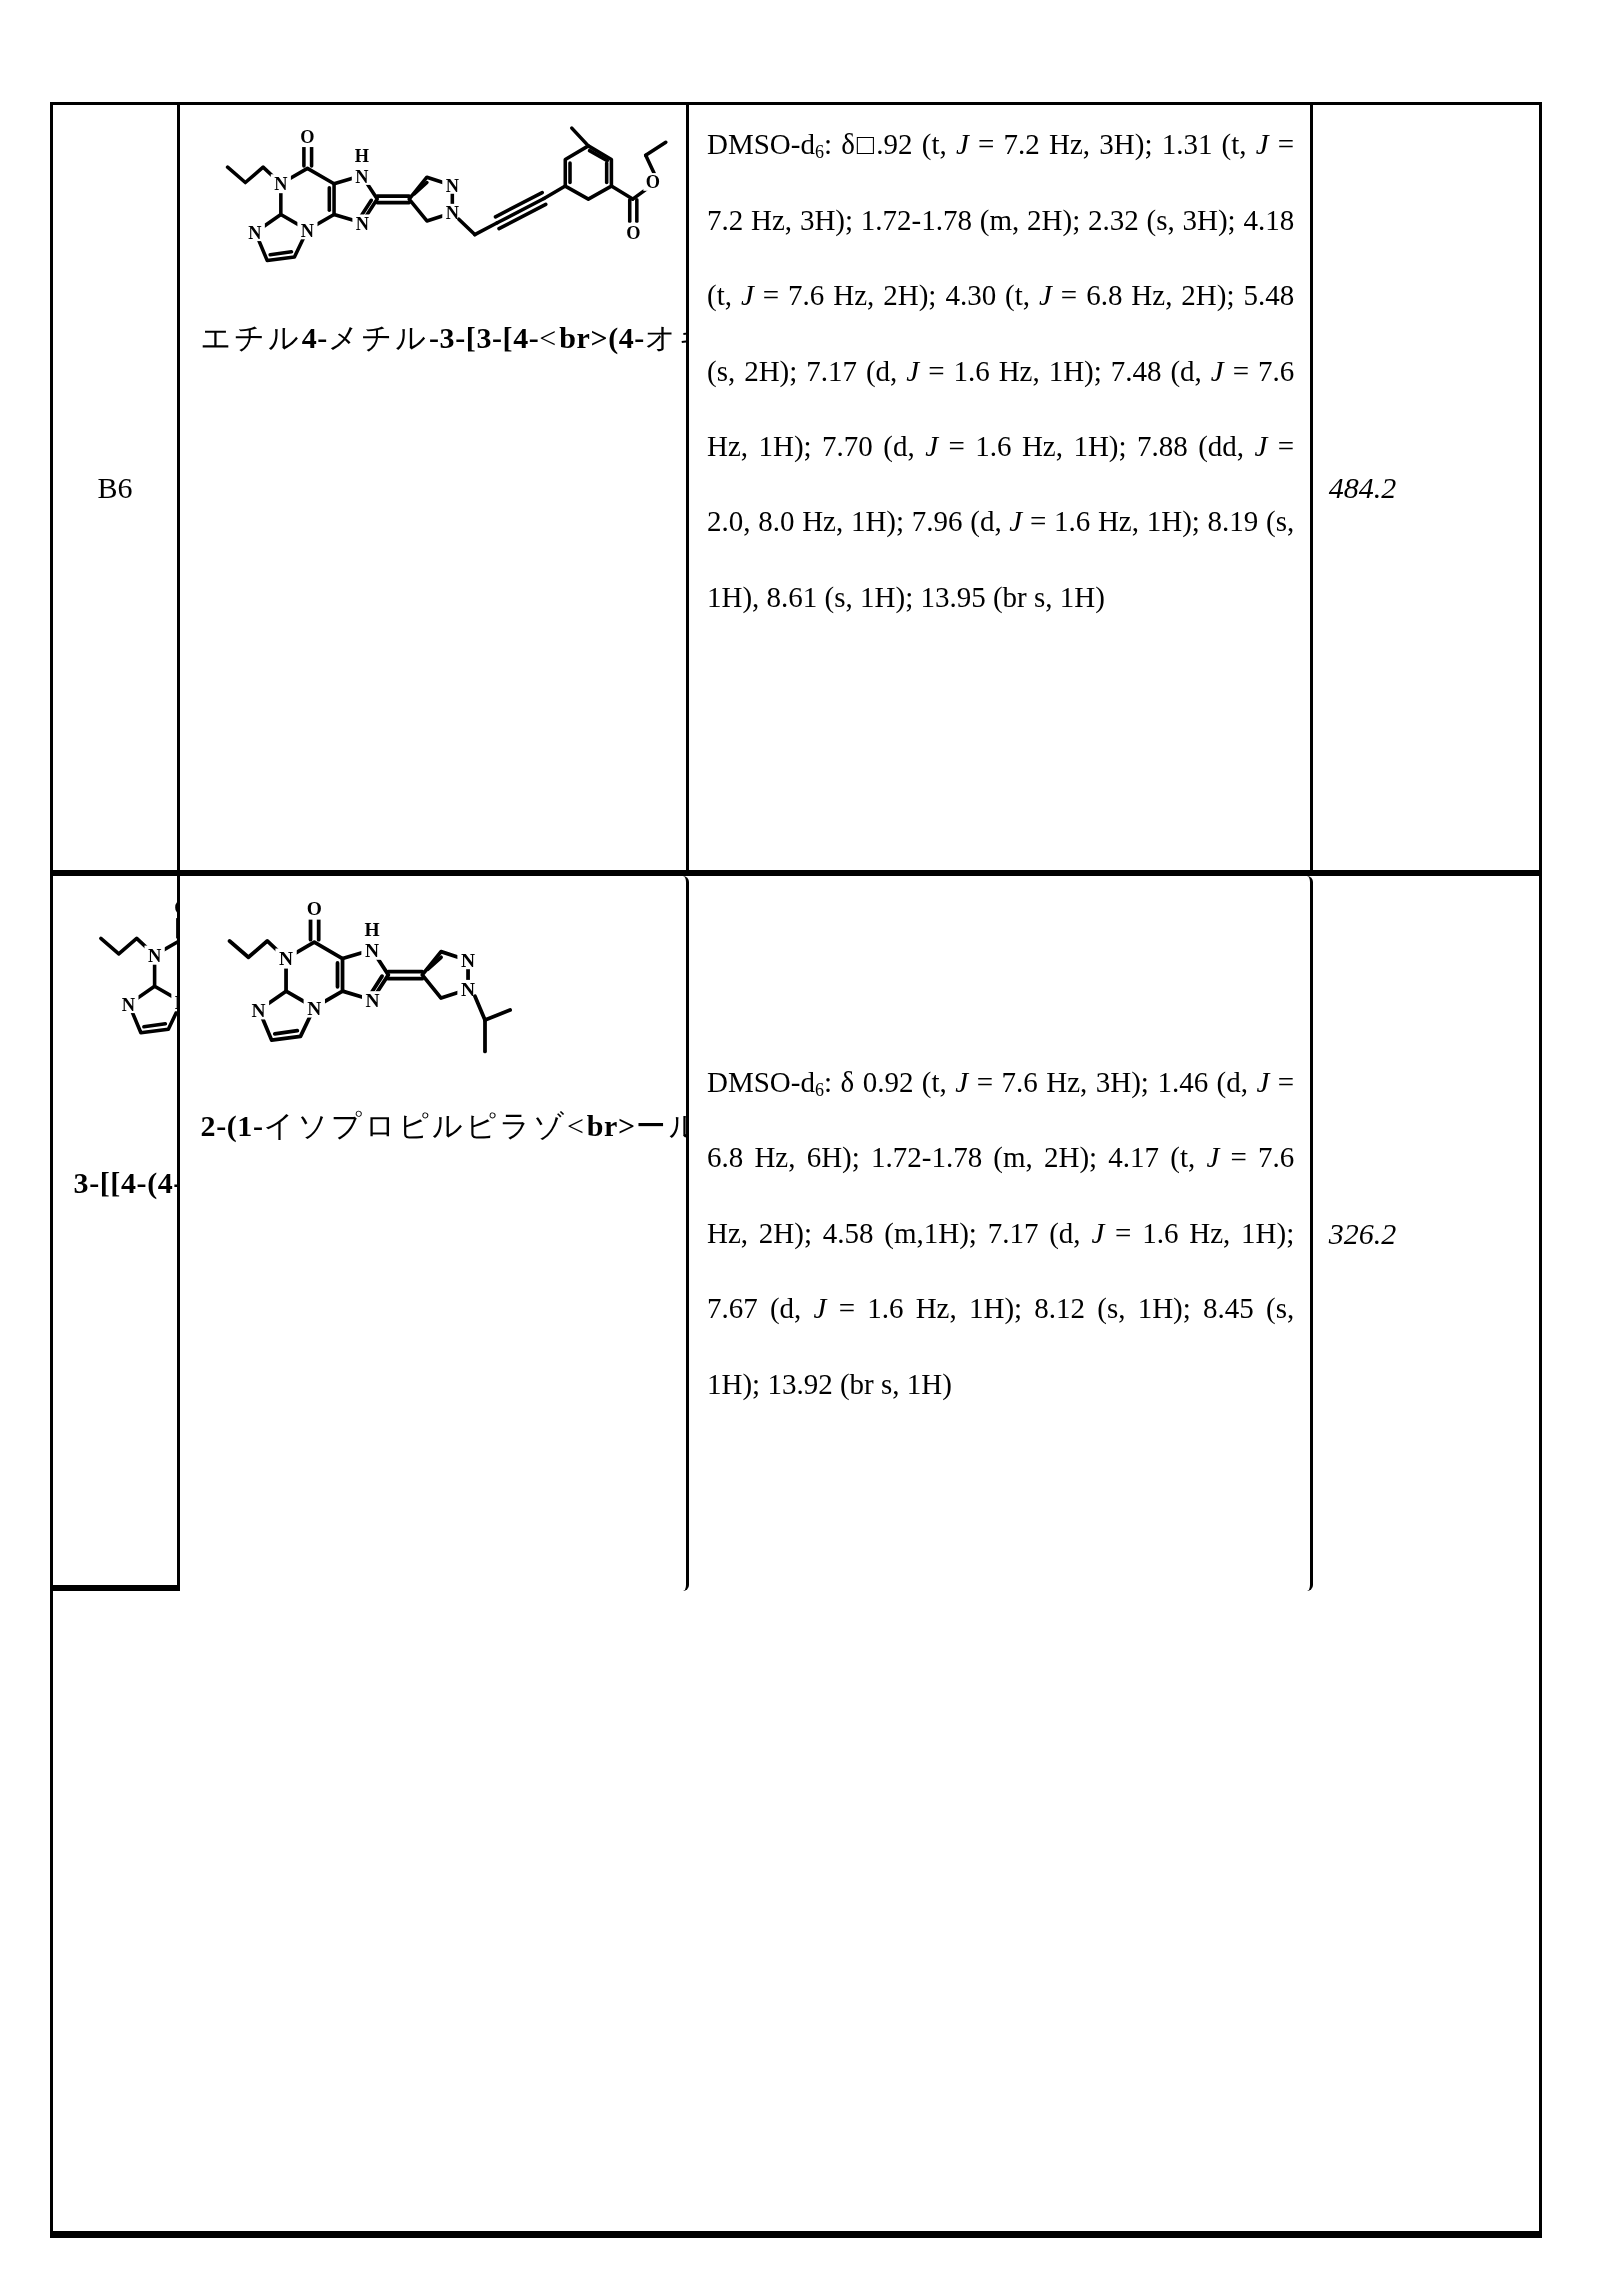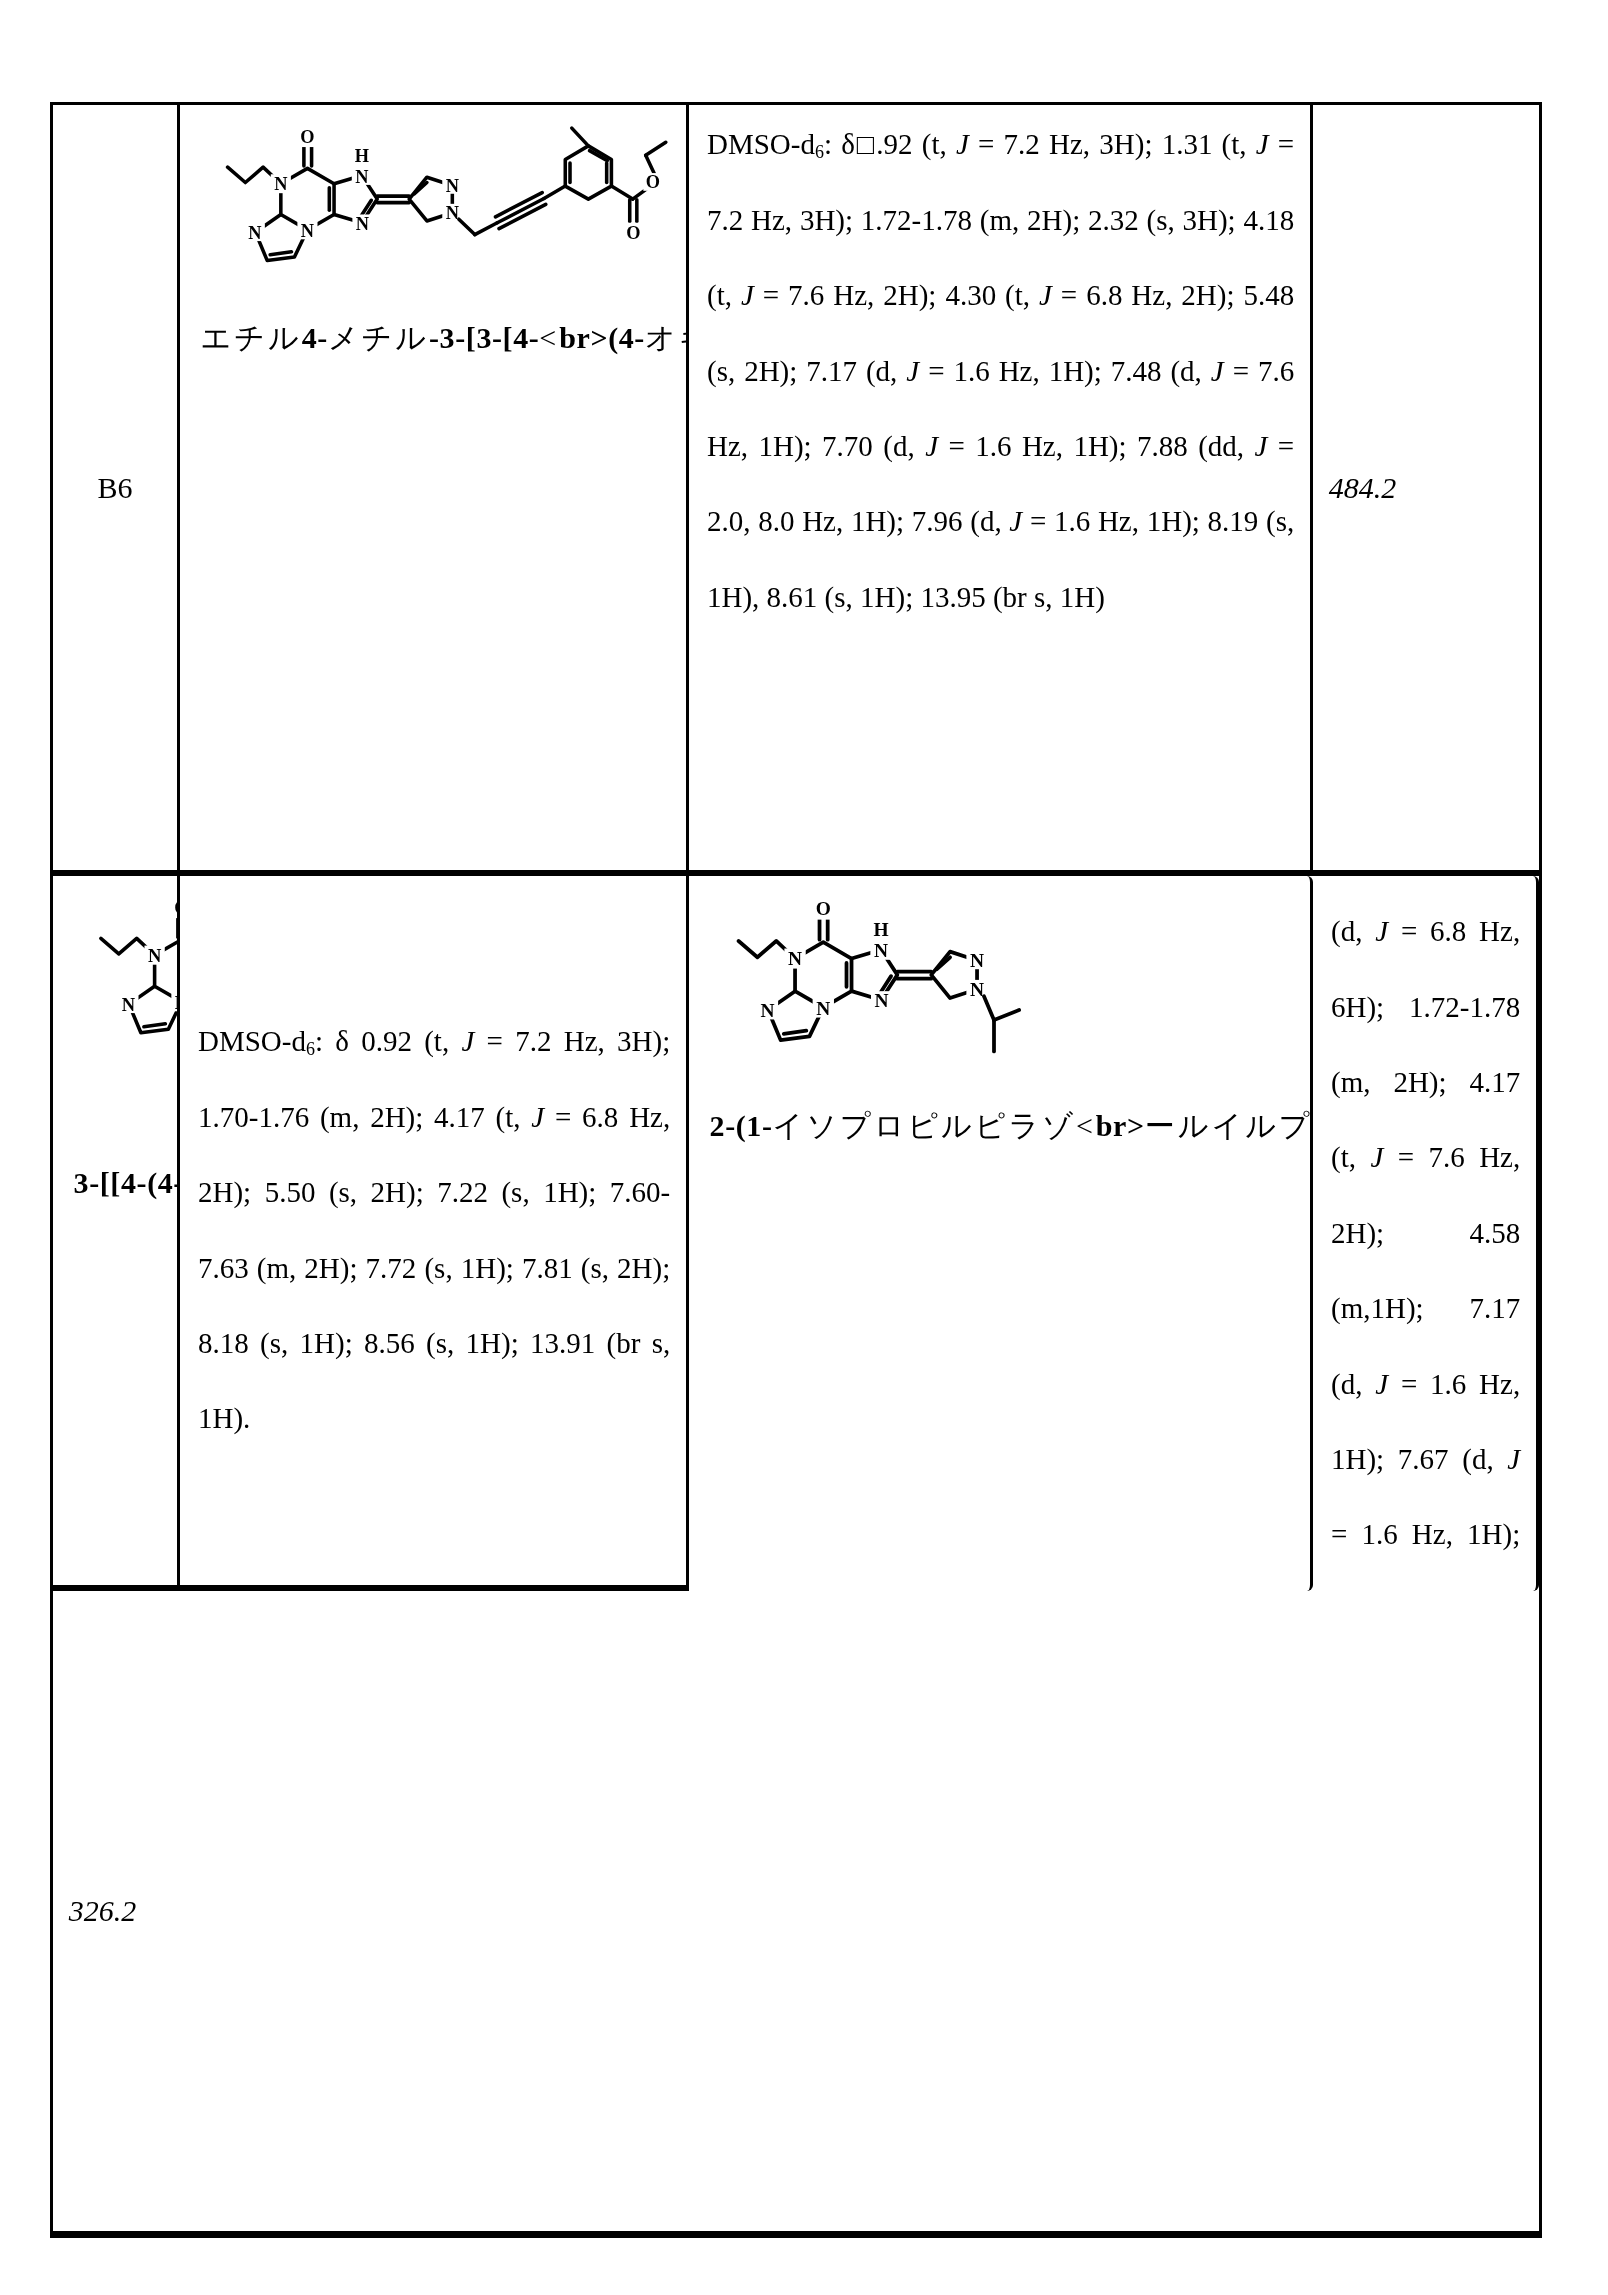--- a/index.html
+++ b/index.html
@@ -194,23 +194,20 @@
         <line x1="585" y1="258" x2="617" y2="287"></line>
         <line x1="617" y1="287" x2="664" y2="330"></line>
         <line x1="624" y1="279" x2="671" y2="322"></line>
         <line x1="610" y1="295" x2="657" y2="338"></line>
         <line x1="664" y1="330" x2="676" y2="341"></line>
       </g>
     </svg>
     <div class="cpd-name"><b>3-[[4-(4-</b>オキソ<b>-5-</b>プロピ&lt;<b>br&gt;</b>ル<b>-3H-</b>イミダゾプ&lt;リンイルピラゾール&lt;イルメチルベンゾニ&lt;トリル</div>
   </div>
 
-  <div class="cell nmr-cell v-center">
-    <div class="nmr-text">DMSO-d<sub>6</sub>: δ 0.92 (t, <i>J</i> = 7.2 Hz, 3H); 1.70-1.76 (m, 2H); 4.17 (t, <i>J</i> = 6.8 Hz, 2H); 5.50 (s, 2H); 7.22 (s, 1H); 7.60-7.63 (m, 2H); 7.72 (s, 1H); 7.81 (s, 2H); 8.18 (s, 1H); 8.56 (s, 1H); 13.91 (br s, 1H).</div>
-  </div>
 
 
 
   <div class="cell struct-cell last-row">
     <svg class="struct-box" width="327" height="182" viewBox="0 0 520 290">
       <use href="#tricyclic-core"></use>
       <g stroke="#000" stroke-width="6" fill="none" stroke-linecap="round" stroke-linejoin="round">
 
         <line x1="436" y1="174" x2="452" y2="212"></line>
         <line x1="452" y1="212" x2="492" y2="196"></line>

